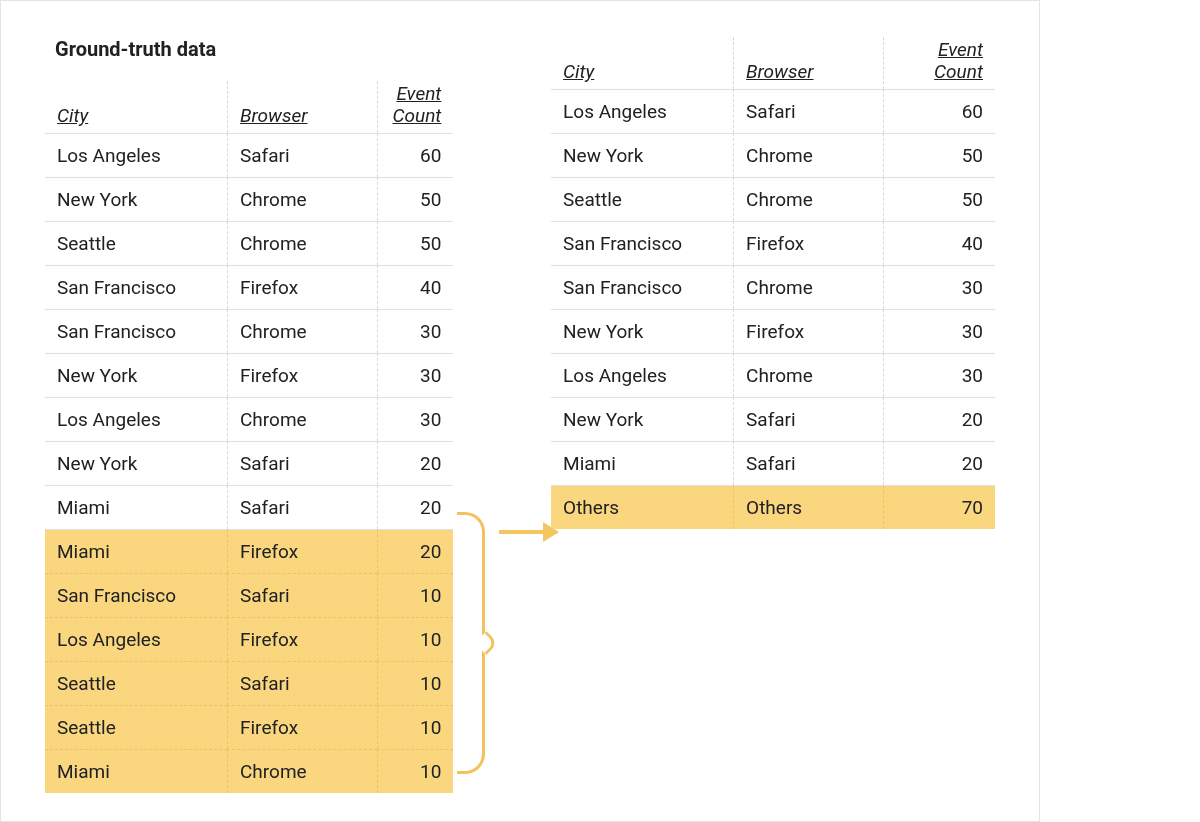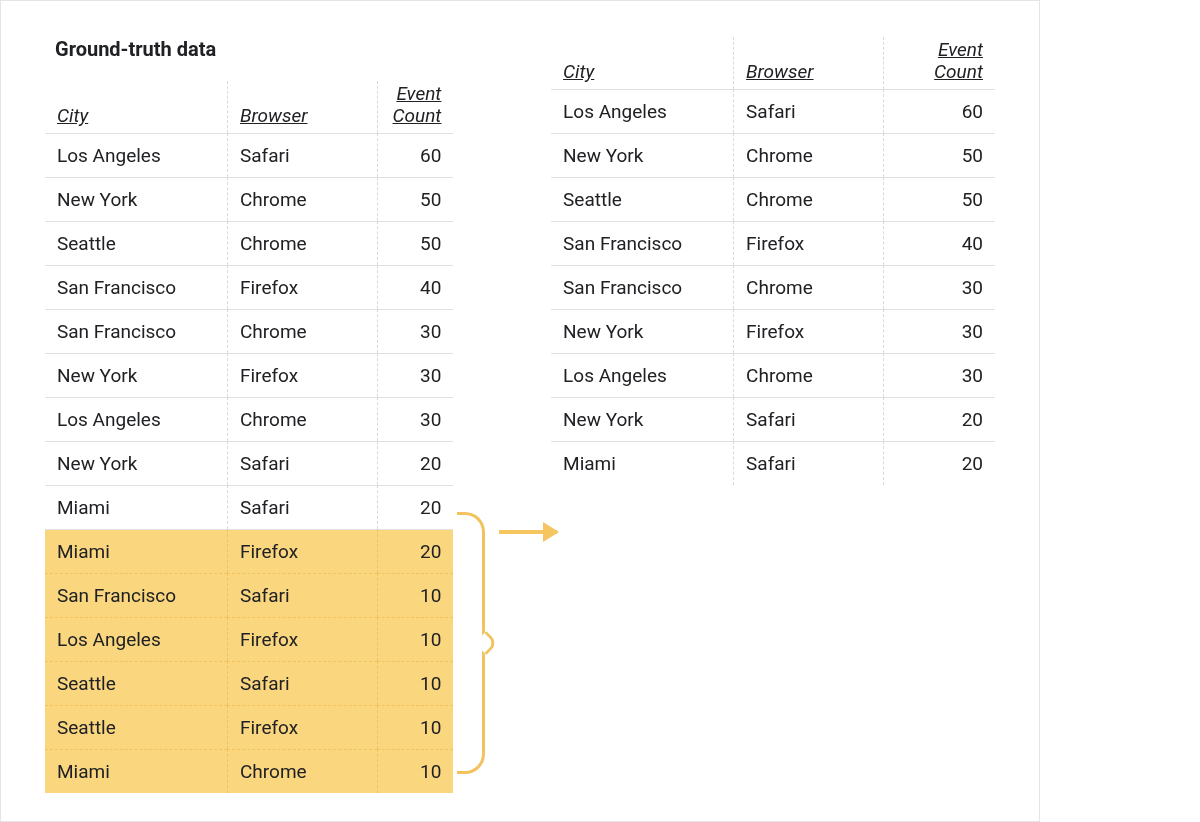--- a/index.html
+++ b/index.html
@@ -269,18 +269,23 @@
             <tr>
               <td class="col-city">New York</td>
               <td class="col-brow">Safari</td>
               <td class="col-count">20</td>
             </tr>
             <tr>
               <td class="col-city">Miami</td>
               <td class="col-brow">Safari</td>
               <td class="col-count">20</td>
             </tr>
+            <tr class="hl hl-first">
+              <td class="col-city">Others</td>
+              <td class="col-brow">Others</td>
+              <td class="col-count">70</td>
+            </tr>
           </tbody>
       </table>
     </div>
 
   </div>
 </div>
 
 </body></html>

